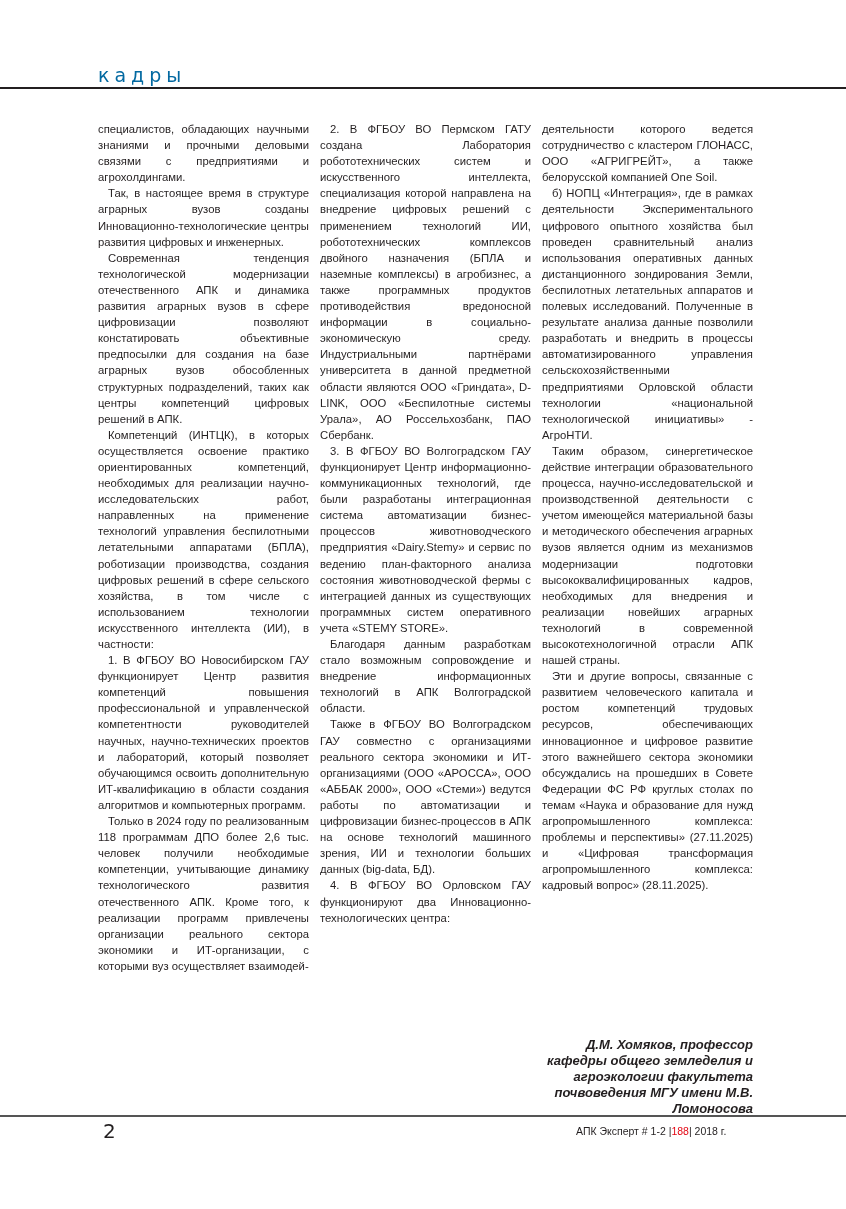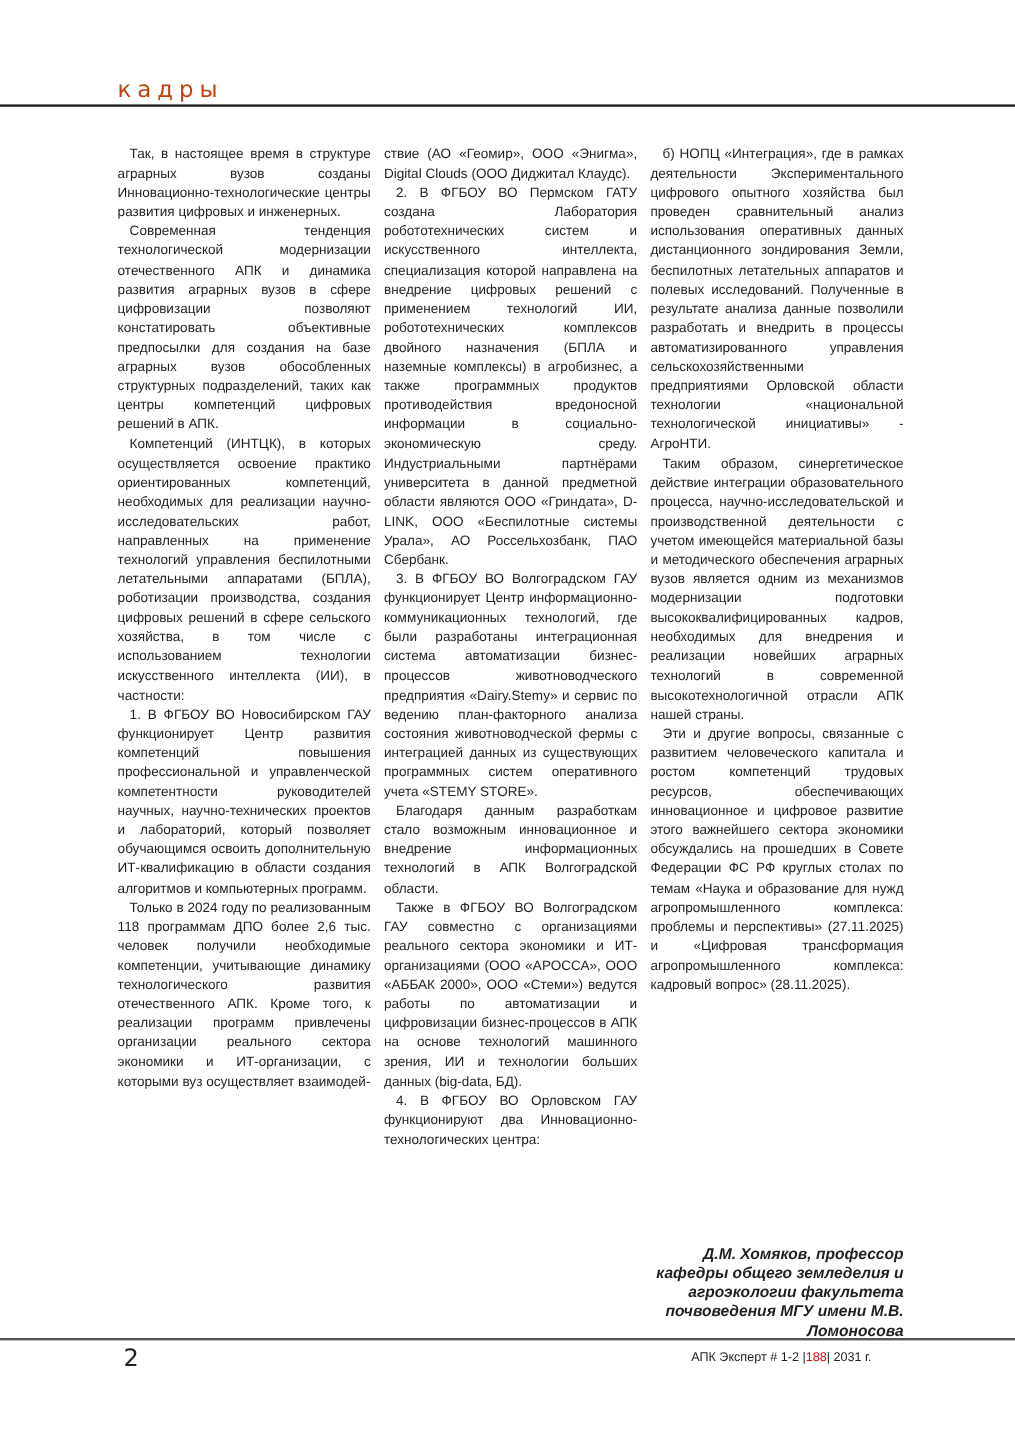--- a/index.html
+++ b/index.html
@@ -1,19 +1,19 @@
 <!DOCTYPE html>
 <html><head>
 <meta charset="utf-8">
 <style>
   html, body { margin: 0; padding: 0; background: #ffffff; }
   body { width: 846px; height: 1209px; position: relative; overflow: hidden;
          font-family: "DejaVu Sans", sans-serif; color: #231f20; }
   .section-title { position: absolute; left: 98px; top: 64px; font-size: 19px;
-                   letter-spacing: 5px; color: #c2410c; font-family: "DejaVu Sans", sans-serif; }
+                   letter-spacing: 5px; color: #0369a1; font-family: "DejaVu Sans", sans-serif; }
   .top-rule { position: absolute; left: 0; top: 87px; width: 846px; height: 1.5px; background: #231f20; }
   .col { position: absolute; top: 121px; width: 211px; font-size: 11.3px; line-height: 16.1px;
          text-align: justify; hyphens: manual; font-family: "Liberation Sans", sans-serif; }
   .col p { margin: 0; text-indent: 10px; }
   .col p.cont { text-indent: 0; }
   #col1 { left: 98px; }
   #col2 { left: 320px; }
   #col3 { left: 542px; }
   .sig { position: absolute; left: 542px; top: 1022px; width: 211px; font-size: 13px; line-height: 16px;
          font-style: italic; font-weight: bold; text-align: right; font-family: "Liberation Sans", sans-serif; margin-top: 15px; }
@@ -25,42 +25,43 @@
   .footer .mag { font-weight: normal; }
   .footer .issue-num { color: #e30613; }
 </style>
 </head>
 <body>
 
 <div class="section-title">кадры</div>
 <div class="top-rule"></div>
 
 <div class="col" id="col1">
+  <p class="cont">специалистов, обладающих научными знаниями и прочными деловыми связями с предприятиями и агрохолдингами.</p>
   <p>Так, в настоящее время в структуре аграрных вузов созданы Инновационно-технологические центры развития цифровых и инженерных.</p>
   <p>Современная тенденция технологической модернизации отечественного АПК и динамика развития аграрных вузов в сфере цифровизации позволяют констатировать объективные предпосылки для создания на базе аграрных вузов обособленных структурных подразделений, таких как центры компетенций цифровых решений в АПК.</p>
   <p>Компетенций (ИНТЦК), в которых осуществляется освоение практико ориентированных компетенций, необходимых для реализации научно-исследовательских работ, направленных на применение технологий управления беспилотными летательными аппаратами (БПЛА), роботизации производства, создания цифровых решений в сфере сельского хозяйства, в том числе с использованием технологии искусственного интеллекта (ИИ), в частности:</p>
   <p>1. В ФГБОУ ВО Новосибирском ГАУ функционирует Центр развития компетенций повышения профессиональной и управленческой компетентности руководителей научных, научно-технических проектов и лабораторий, который позволяет обучающимся освоить дополнительную ИТ-квалификацию в области создания алгоритмов и компьютерных программ.</p>
   <p>Только в 2024 году по реализованным 118 программам ДПО более 2,6 тыс. человек получили необходимые компетенции, учитывающие динамику технологического развития отечественного АПК. Кроме того, к реализации программ привлечены организации реального сектора экономики и ИТ-организации, с которыми вуз осуществляет взаимодей-</p>
 </div>
 
 <div class="col" id="col2">
-  <p class="cont">ствие (АО «Геомир», ООО «Энигма», Digital Clouds (ООО Диджитал Клаудс).</p>
   <p>2. В ФГБОУ ВО Пермском ГАТУ создана Лаборатория робототехнических систем и искусственного интеллекта, специализация которой направлена на внедрение цифровых решений с применением технологий ИИ, робототехнических комплексов двойного назначения (БПЛА и наземные комплексы) в агробизнес, а также программных продуктов противодействия вредоносной информации в социально-экономическую среду. Индустриальными партнёрами университета в данной предметной области являются ООО «Гриндата», D-LINK, ООО «Беспилотные системы Урала», АО Россельхозбанк, ПАО Сбербанк.</p>
   <p>3. В ФГБОУ ВО Волгоградском ГАУ функционирует Центр информационно-коммуникационных технологий, где были разработаны интеграционная система автоматизации бизнес-процессов животноводческого предприятия «Dairy.Stemy» и сервис по ведению план-факторного анализа состояния животноводческой фермы с интеграцией данных из существующих программных систем оперативного учета «STEMY STORE».</p>
-  <p>Благодаря данным разработкам стало возможным инновационное и внедрение информационных технологий в АПК Волгоградской области.</p>
+  <p>Благодаря данным разработкам стало возможным сопровождение и внедрение информационных технологий в АПК Волгоградской области.</p>
   <p>Также в ФГБОУ ВО Волгоградском ГАУ совместно с организациями реального сектора экономики и ИТ-организациями (ООО «АРОССА», ООО «АББАК 2000», ООО «Стеми») ведутся работы по автоматизации и цифровизации бизнес-процессов в АПК на основе технологий машинного зрения, ИИ и технологии больших данных (big-data, БД).</p>
   <p>4. В ФГБОУ ВО Орловском ГАУ функционируют два Инновационно-технологических центра:</p>
 </div>
 
 <div class="col" id="col3">
+  <p class="cont">деятельности которого ведется сотрудничество с кластером ГЛОНАСС, ООО «АГРИГРЕЙТ», а также белорусской компанией One Soil.</p>
   <p>б) НОПЦ «Интеграция», где в рамках деятельности Экспериментального цифрового опытного хозяйства был проведен сравнительный анализ использования оперативных данных дистанционного зондирования Земли, беспилотных летательных аппаратов и полевых исследований. Полученные в результате анализа данные позволили разработать и внедрить в процессы автоматизированного управления сельскохозяйственными предприятиями Орловской области технологии «национальной технологической инициативы» - АгроНТИ.</p>
   <p>Таким образом, синергетическое действие интеграции образовательного процесса, научно-исследовательской и производственной деятельности с учетом имеющейся материальной базы и методического обеспечения аграрных вузов является одним из механизмов модернизации подготовки высококвалифицированных кадров, необходимых для внедрения и реализации новейших аграрных технологий в современной высокотехнологичной отрасли АПК нашей страны.</p>
   <p>Эти и другие вопросы, связанные с развитием человеческого капитала и ростом компетенций трудовых ресурсов, обеспечивающих инновационное и цифровое развитие этого важнейшего сектора экономики обсуждались на прошедших в Совете Федерации ФС РФ круглых столах по темам «Наука и образование для нужд агропромышленного комплекса: проблемы и перспективы» (27.11.2025) и «Цифровая трансформация агропромышленного комплекса: кадровый вопрос» (28.11.2025).</p>
 </div>
 
 <div class="sig">Д.М. Хомяков, профессор кафедры общего земледелия и агроэкологии факультета почвоведения МГУ имени М.В. Ломоносова</div>
 
 <div class="bottom-rule"></div>
 <div class="page-num">2</div>
 <div class="footer">
   <span class="mag">АПК Эксперт</span>
-  <span># 1-2 |</span><span class="issue-num">188</span><span>| 2031 г.</span>
+  <span># 1-2 |</span><span class="issue-num">188</span><span>| 2018 г.</span>
 </div>
 
 </body></html>

